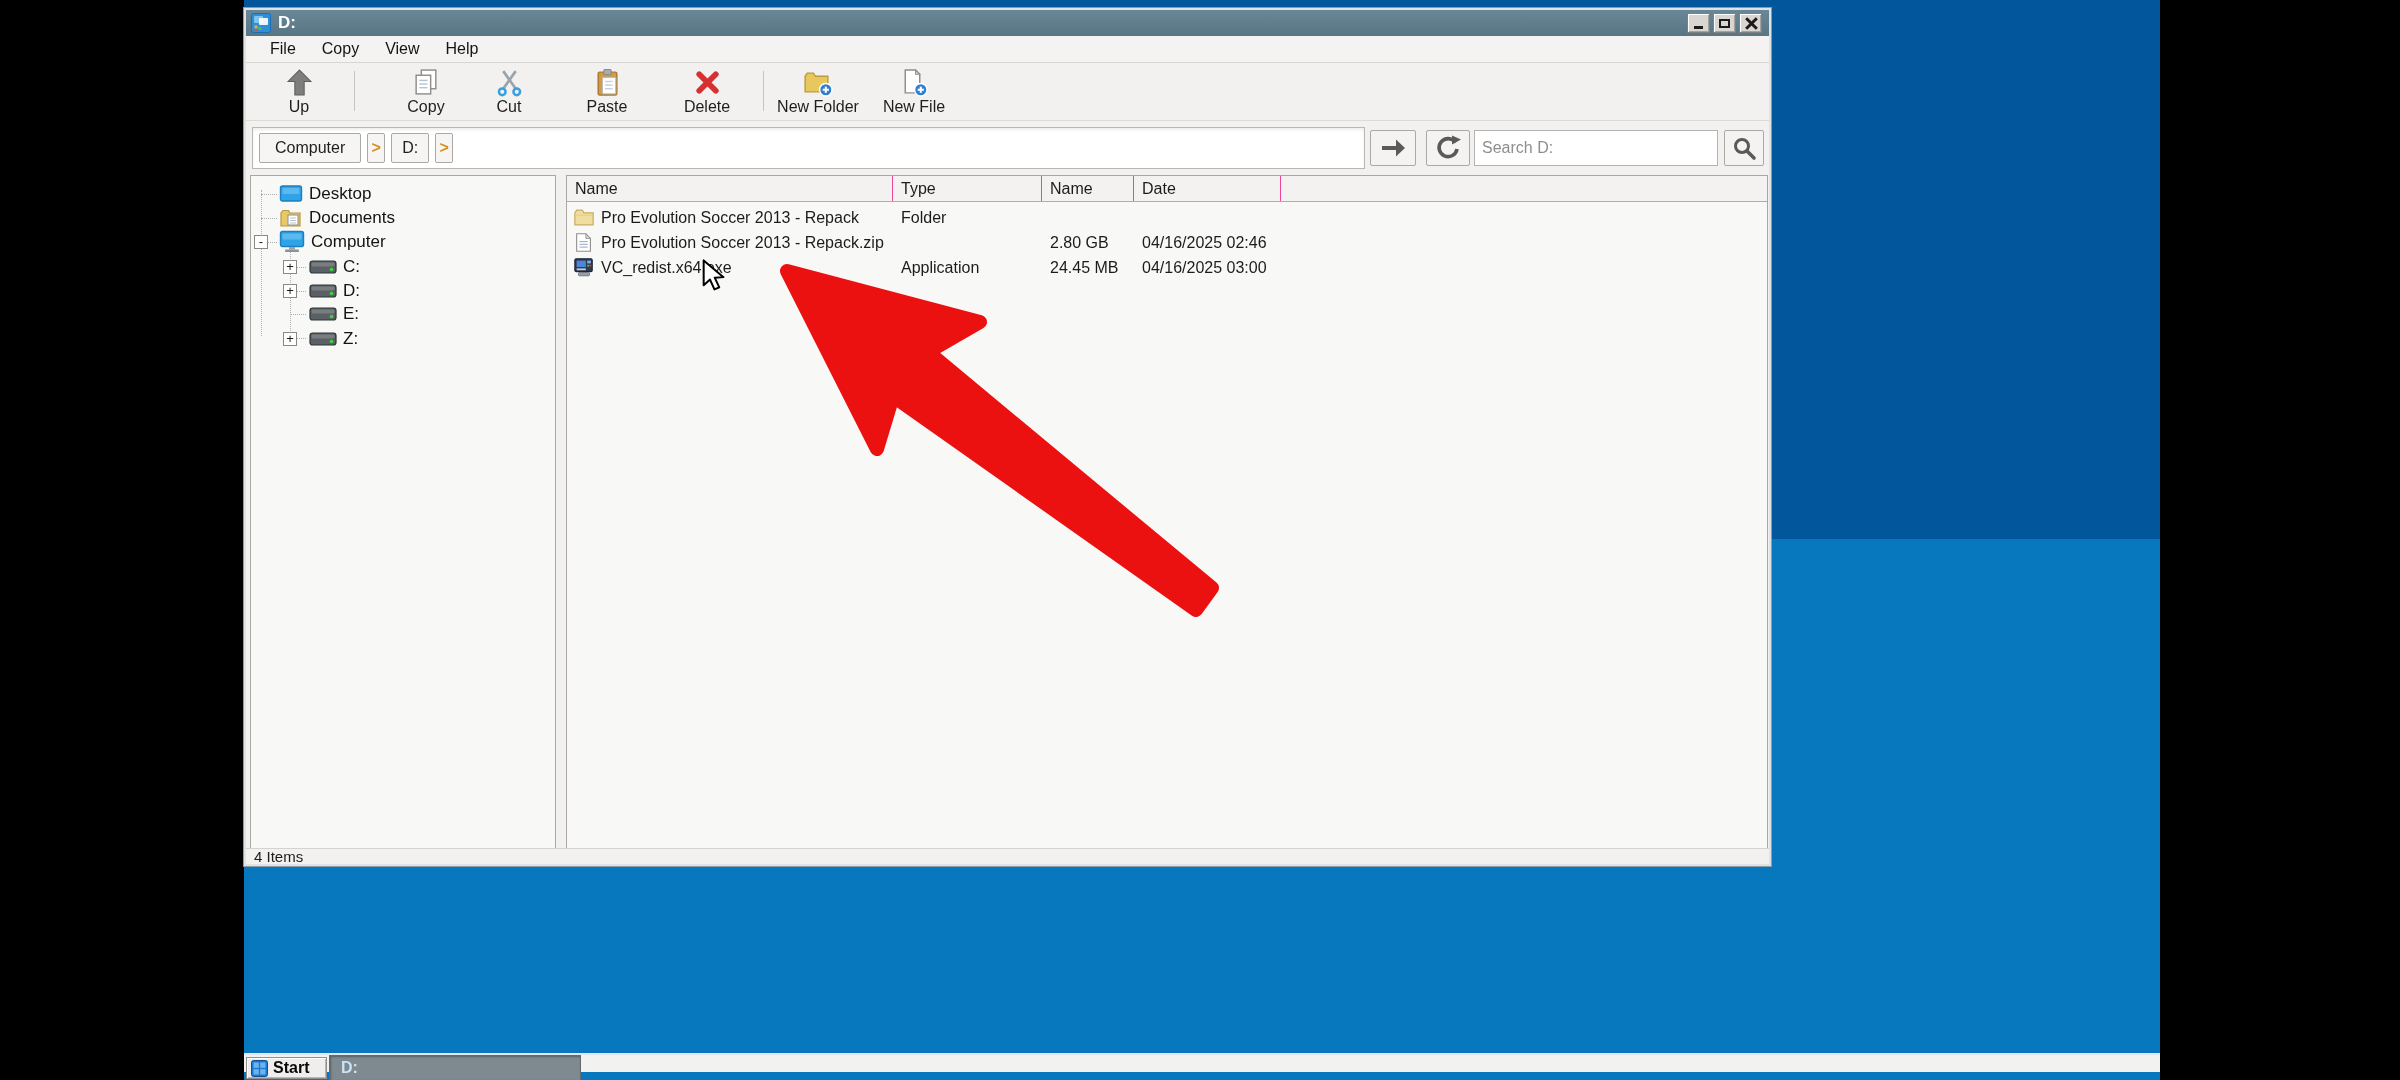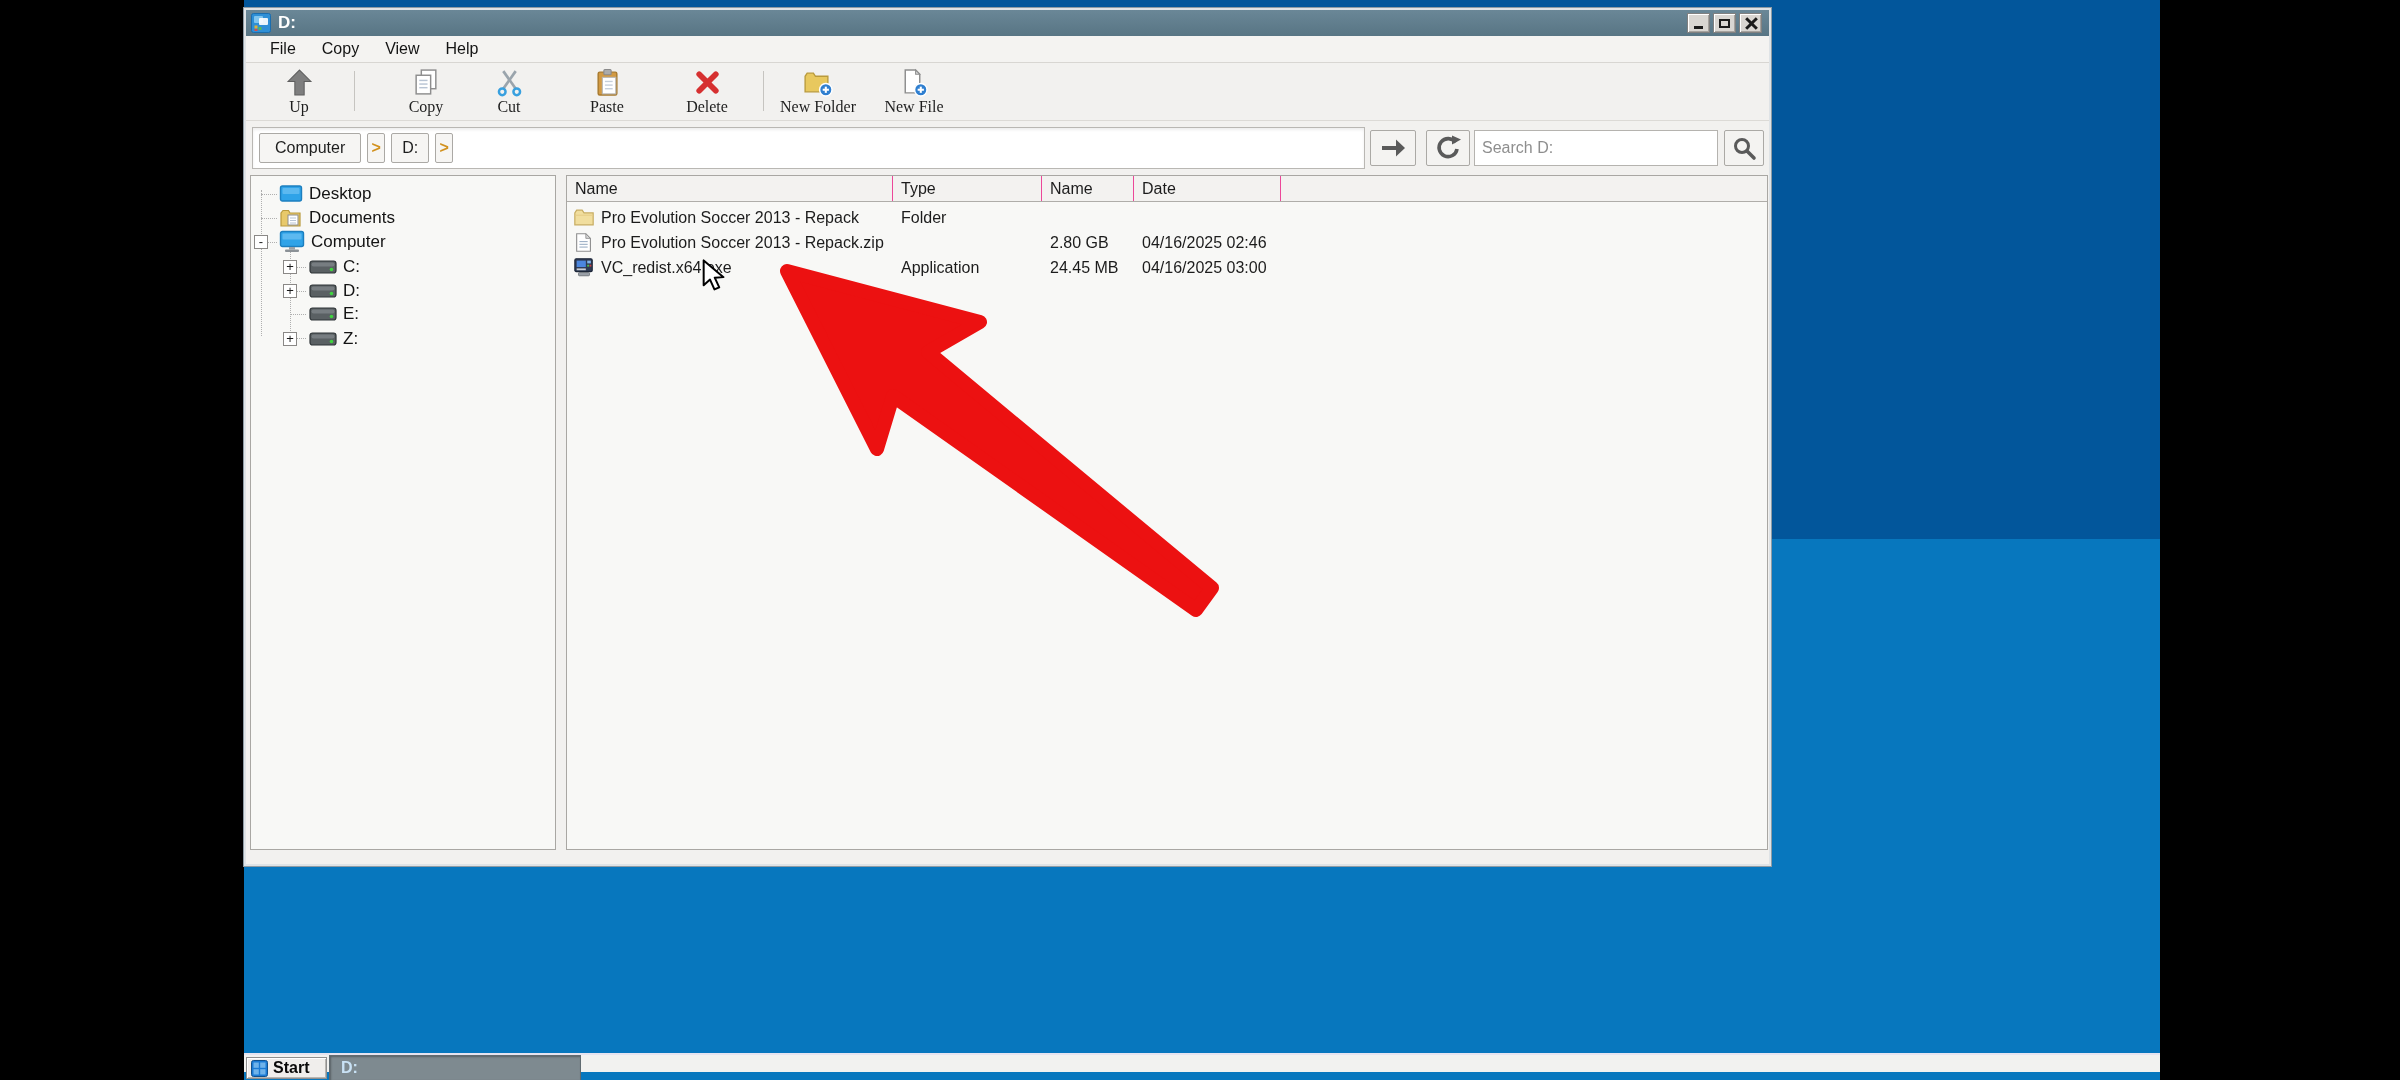--- a/index.html
+++ b/index.html
@@ -32,21 +32,21 @@
   .glyph-close::before { transform: rotate(45deg); }
   .glyph-close::after  { transform: rotate(-45deg); }
 
   .menubar { position: absolute; left: 0; top: 26px; right: 0; height: 27px; background: #F4F3F1;
              border-bottom: 1px solid #D8D6D2; display: flex; align-items: center; padding-left: 11px; }
   .menu-item { font-size: 16px; color: #141414; padding: 0 13px; }
 
   .toolbar { position: absolute; left: 0; top: 53px; right: 0; height: 58px; background: #F2F1EF;
              border-bottom: 1px solid #DCDAD6; }
   .tool-btn { position: absolute; top: 5px; height: 50px; display: flex; flex-direction: column;
-              align-items: center; background: transparent; border: none; font-family: Liberation Serif, serif; }
+              align-items: center; background: transparent; border: none; font-family: Liberation Sans, sans-serif; }
   .tool-btn svg { height: 29px; }
   .tool-label { font-size: 16px; color: #1E1E1E; margin-top: 1px; white-space: nowrap; }
   .tool-sep { position: absolute; top: 8px; width: 1px; height: 40px; background: #C6C4C0; }
 
   .addressrow { position: absolute; left: 0; top: 111px; right: 0; height: 54px; background: #F2F1EF; }
   .crumb-bar { position: absolute; left: 6px; top: 6px; width: 1113px; height: 42px; background: #FFFFFF;
                border: 1px solid #B9B7B3; box-shadow: inset 0 2px 3px rgba(0,0,0,0.07);
                display: flex; align-items: center; padding-left: 6px; gap: 6px; }
   .crumb-btn { height: 30px; background: #F6F5F3; border: 1px solid #ABA9A5; border-radius: 2px;
                font-size: 16px; color: #1E1E1E; display: flex; align-items: center; padding: 0 15px; font-family: inherit; }
@@ -365,20 +365,23 @@
           <rect x="6" y="16.5" width="12" height="3.5" rx="1" fill="#9AA0A8" stroke="#6E747A"></rect>
         </svg>
         <span class="c-name">VC_redist.x64.exe</span>
         <span class="c-type">Application</span>
         <span class="c-size">24.45 MB</span>
         <span class="c-date">04/16/2025 03:00</span>
       </div>
 
     </div>
 
+    <div class="statusbar">
+      <span class="status-text">4 Items</span>
+    </div>
   </div>
 
   <div class="taskbar">
     <button class="start-btn">
       <svg width="17" height="17" viewBox="0 0 17 17">
         <rect x="0.5" y="0.5" width="16" height="16" rx="2" fill="#1B7AD4" stroke="#11518D"></rect>
         <rect x="2.5" y="2.5" width="5.3" height="5.3" fill="#6FB3EA"></rect>
         <rect x="9.2" y="2.5" width="5.3" height="5.3" fill="#6FB3EA"></rect>
         <rect x="2.5" y="9.2" width="5.3" height="5.3" fill="#6FB3EA"></rect>
         <rect x="9.2" y="9.2" width="5.3" height="5.3" fill="#6FB3EA"></rect>

